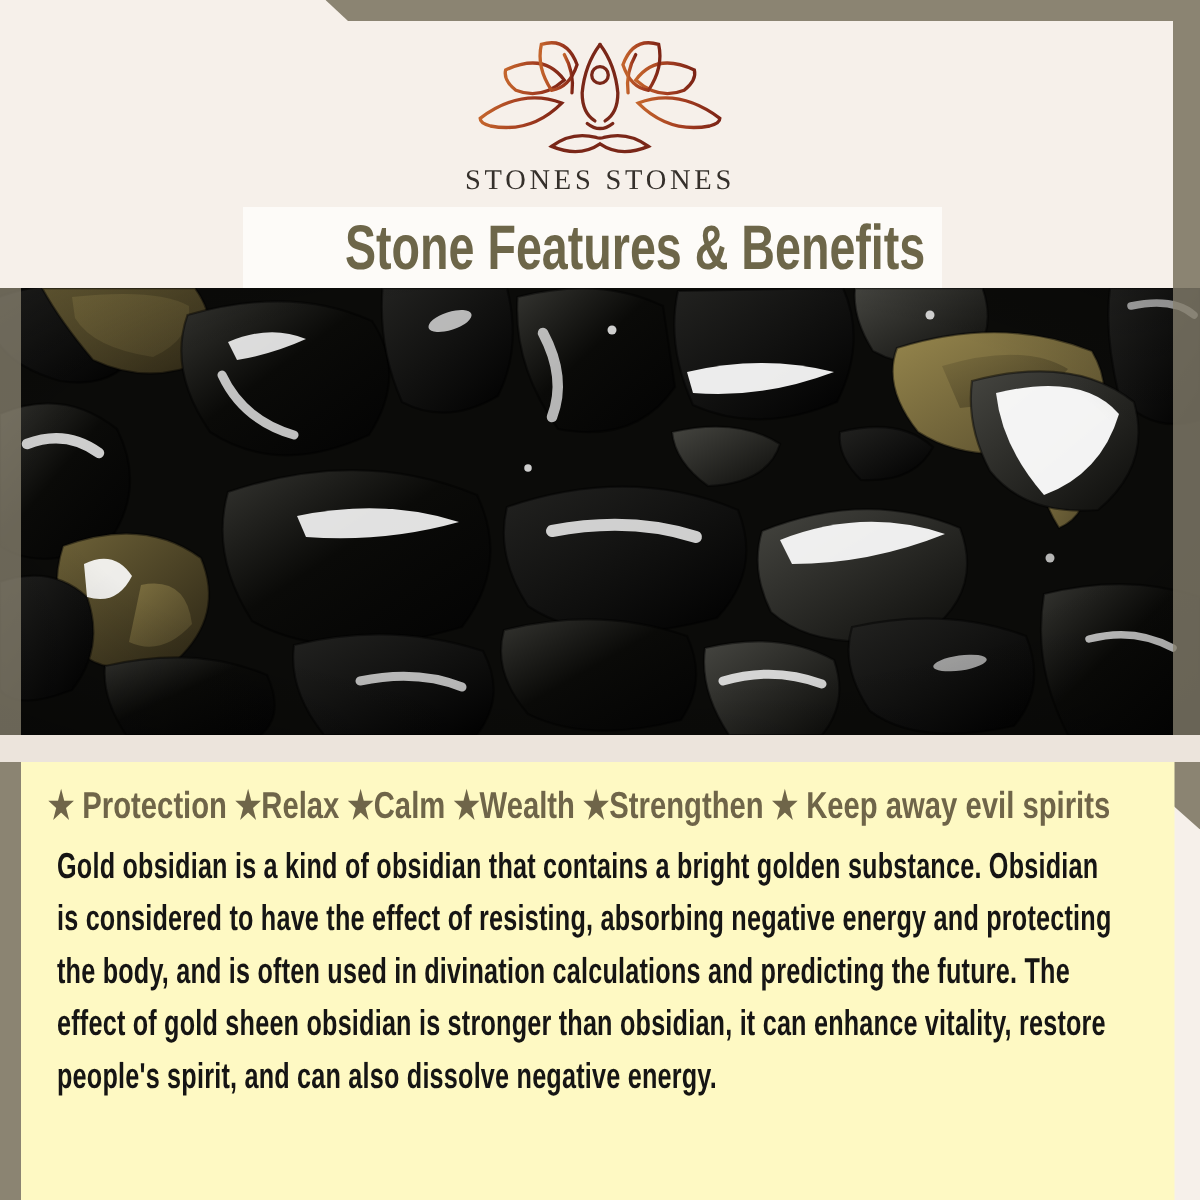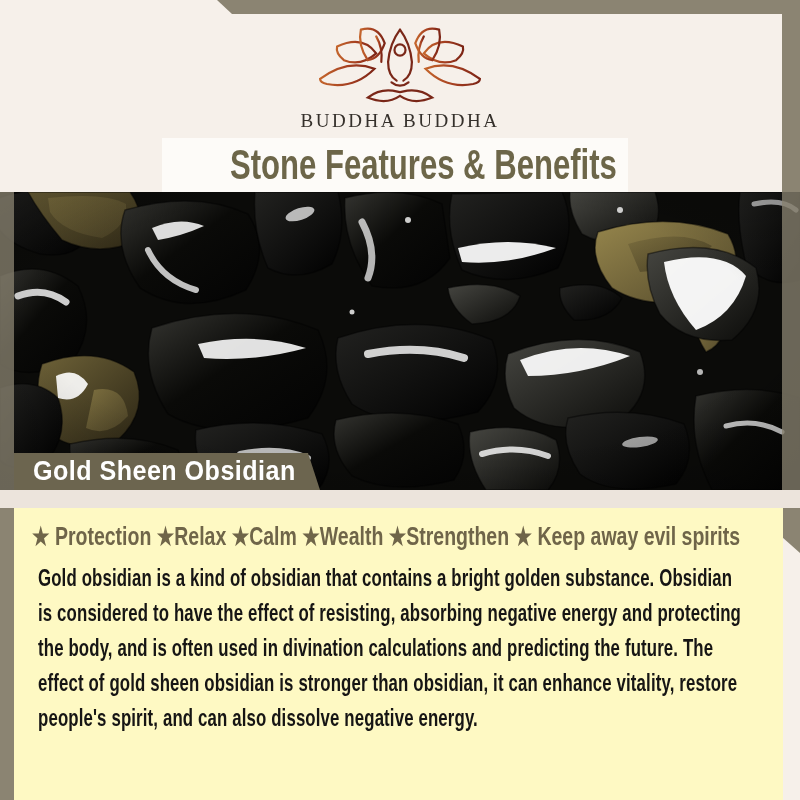--- a/index.html
+++ b/index.html
@@ -72,21 +72,21 @@
       </g>
       <g fill="none" stroke="#7a2718" stroke-width="2.6" stroke-linecap="round">
         <circle cx="100" cy="32" r="6.5"></circle>
         <path d="M100,8 Q88,24 86,46 Q86,62 96,68"></path>
         <path d="M100,8 Q112,24 114,46 Q114,62 104,68"></path>
         <path d="M90,70 Q100,78 110,70"></path>
         <path d="M62,88 Q84,97 100,86 Q116,97 138,88 Q122,76 103,81 Q100,82 97,81 Q78,76 62,88 Z"></path>
       </g>
     </svg>
   </div>
-  <div class="brand-name">BUDDHA BUDDHA</div>
+  <div class="brand-name">STONES STONES</div>
 
   <div class="title-band">
     <span class="page-title">Stone Features &amp; Benefits</span>
   </div>
 
   <div class="photo">
     <svg viewBox="0 0 800 298" preserveAspectRatio="none">
       <defs>
         <linearGradient id="g1" x1="0" y1="0" x2="1" y2="1">
           <stop offset="0" stop-color="#343430"></stop>
@@ -175,23 +175,20 @@
   <div class="top-border"></div>
   <div class="right-border-top"></div>
   <div class="right-border-photo"></div>
   <div class="right-border-bottom"></div>
   <div class="left-border-photo"></div>
   <div class="left-border-solid"></div>
   <div class="bottom-border"></div>
 
   <div class="cream-divider"></div>
 
-  <div class="stone-badge">
-    <span class="stone-badge-label">Gold Sheen Obsidian</span>
-  </div>
 
   <div class="content-panel">
     <div class="benefits-line">★ Protection ★Relax ★Calm ★Wealth ★Strengthen ★ Keep away evil spirits</div>
     <div class="description">
       <div class="description-line">Gold obsidian is a kind of obsidian that contains a bright golden substance. Obsidian</div>
       <div class="description-line">is considered to have the effect of resisting, absorbing negative energy and protecting</div>
       <div class="description-line">the body, and is often used in divination calculations and predicting the future. The</div>
       <div class="description-line">effect of gold sheen obsidian is stronger than obsidian, it can enhance vitality, restore</div>
       <div class="description-line">people's spirit, and can also dissolve negative energy.</div>
     </div>

